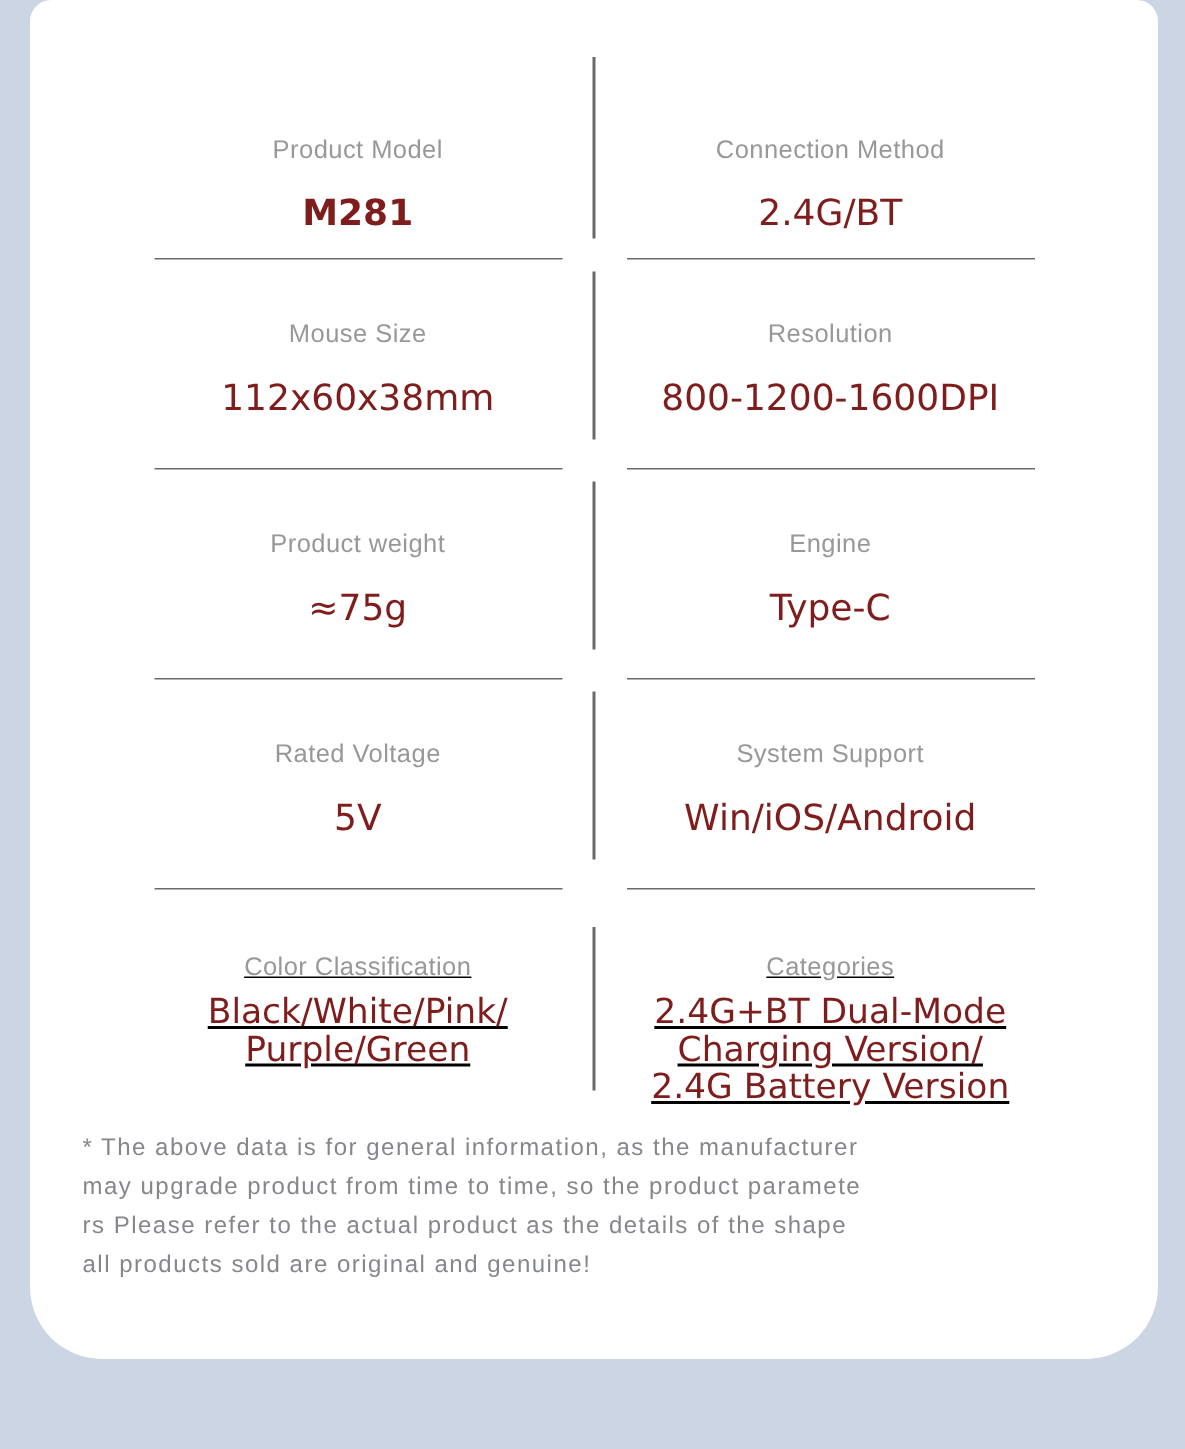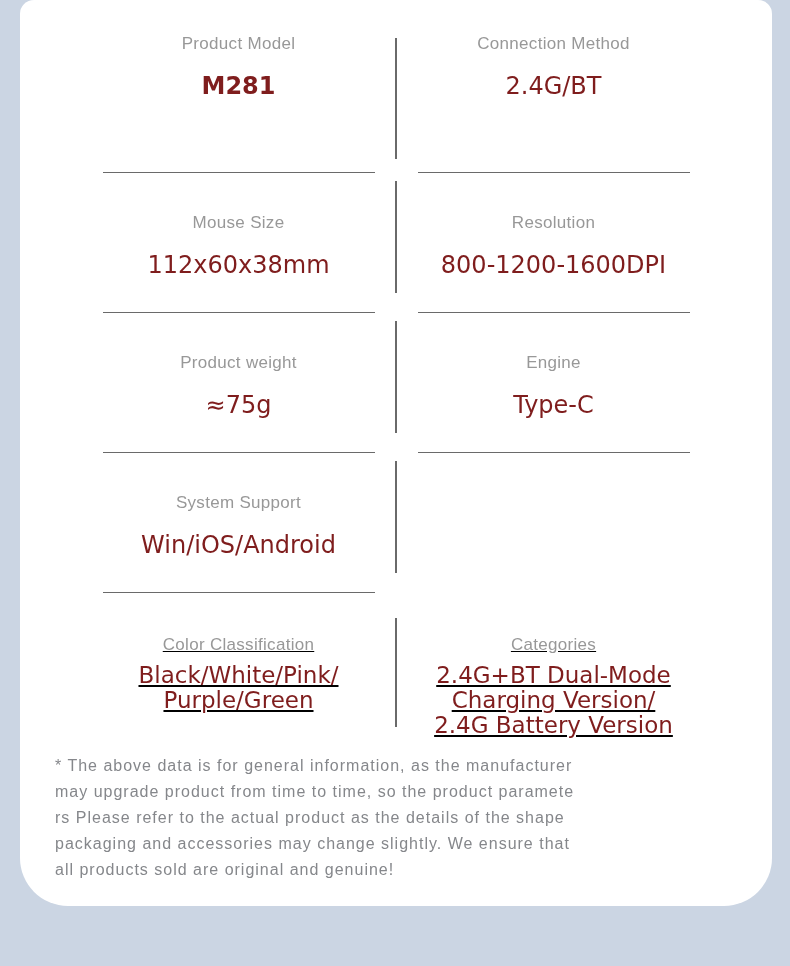--- a/index.html
+++ b/index.html
@@ -38,21 +38,21 @@
   .row-2, .row-3, .row-4 { height: 140px; }
   .row-5 { height: 152px; text-decoration: underline; }
   .cell {
     width: 272px;
     box-sizing: border-box;
     text-align: center;
   }
   .row-1 .cell, .row-2 .cell, .row-3 .cell, .row-4 .cell {
     border-bottom: 1.5px solid #6a6a6a;
   }
-  .row-1 .cell { padding-top: 32px; }
+  .row-1 .cell { padding-top: 88px; }
   .row-2 .cell, .row-3 .cell, .row-4 .cell { padding-top: 38px; }
   .row-5 .cell { padding-top: 40px; }
   .label {
     font-size: 17px;
     line-height: 24px;
     color: #989898;
     letter-spacing: 0.3px;
   }
   .value {
     font-family: "DejaVu Sans", sans-serif;
@@ -126,20 +126,24 @@
       </div>
       <div class="cell">
         <div class="label">Engine</div>
         <div class="value">Type-C</div>
       </div>
       <div class="vdiv"></div>
     </div>
 
     <div class="row row-4">
       <div class="cell">
+        <div class="label">Rated Voltage</div>
+        <div class="value">5V</div>
+      </div>
+      <div class="cell">
         <div class="label">System Support</div>
         <div class="value">Win/iOS/Android</div>
       </div>
       <div class="vdiv"></div>
     </div>
 
     <div class="row row-5">
       <div class="cell">
         <div class="label">Color Classification</div>
         <div class="value">Black/White/Pink/
@@ -153,16 +157,15 @@
       </div>
       <div class="vdiv"></div>
     </div>
 
   </div>
 
   <div class="disclaimer">
     <div class="line">* The above data is for general information, as the manufacturer</div>
     <div class="line">may upgrade product from time to time, so the product paramete</div>
     <div class="line">rs Please refer to the actual product as the details of the shape</div>
-    <div class="line">packaging and accessories may change slightly. We ensure that</div>
     <div class="line">all products sold are original and genuine!</div>
   </div>
 </div>
 
 </body></html>

